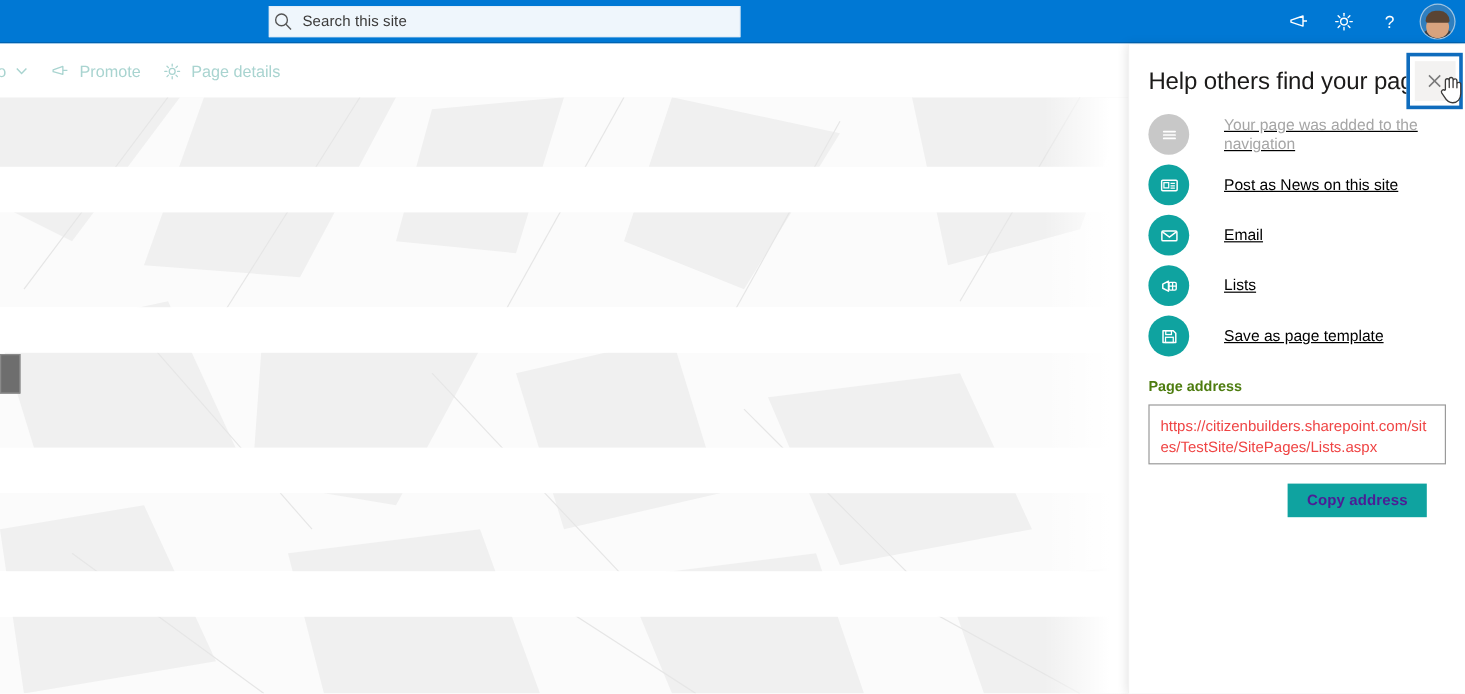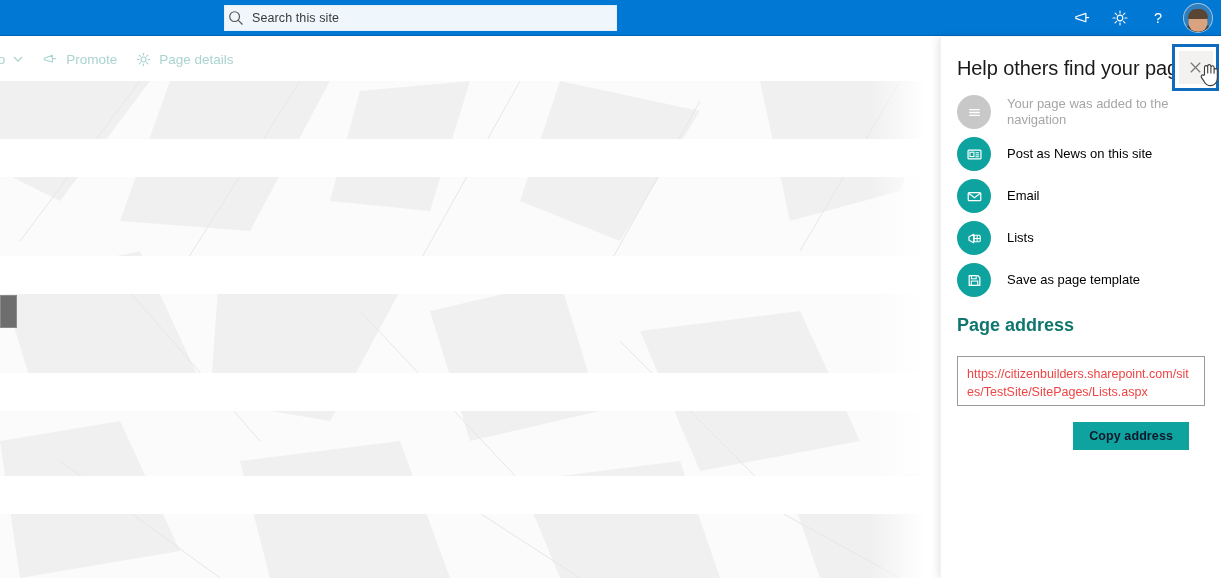--- a/index.html
+++ b/index.html
@@ -145,54 +145,54 @@
   }
   .close-btn svg { display: block; }
   .cursor-hand {
     position: absolute; left: 1198px; top: 62px;
     width: 22px; height: 26px; pointer-events: none;
   }
 
   .share-list { margin-top: 10px; padding: 0 16px; }
   .share-row {
     display: flex; align-items: center;
-    height: 42px; gap: 16px;
+    height: 42px; gap: 29px; text-decoration: underline;
   }
   .circ {
     width: 34px; height: 34px; border-radius: 50%;
     background: #0fa3a0;
     display: flex; align-items: center; justify-content: center;
     flex: none;
   }
   .circ.muted { background: #c8c8c8; }
   .circ svg { display: block; }
   .share-label {
     font-size: 13px; color: #000000; line-height: 16px;
     cursor: pointer;
   }
   .share-label.static { color: #a6a6a6; cursor: default; }
 
   .addr-section { padding: 14px 16px 0 16px; }
   .addr-label {
-    font-size: 18px; font-weight: bold; color: #0f766e;
-    margin-bottom: 20px;
+    font-size: 12px; font-weight: bold; color: #4d7c0f;
+    margin-bottom: 8px;
   }
   .addr-box {
     border: 1px solid #9a9a9a;
     background: #ffffff;
     padding: 8px 9px;
     font-size: 12.5px; color: #ef4444;
     line-height: 18px;
     height: 50px;
     word-break: break-all;
     cursor: text;
   }
   .copy-row { padding: 16px 16px 0 0; display: flex; justify-content: flex-end; }
   .copy-btn {
-    background: #0fa3a0; color: #0f172a;
+    background: #0fa3a0; color: #4c1d95;
     font-size: 12.5px; font-weight: bold;
     border: none; padding: 7px 16px;
     cursor: pointer; letter-spacing: .1px;
   }
 </style>
 </head>
 <body>
 
 <div class="suite-bar">
 

